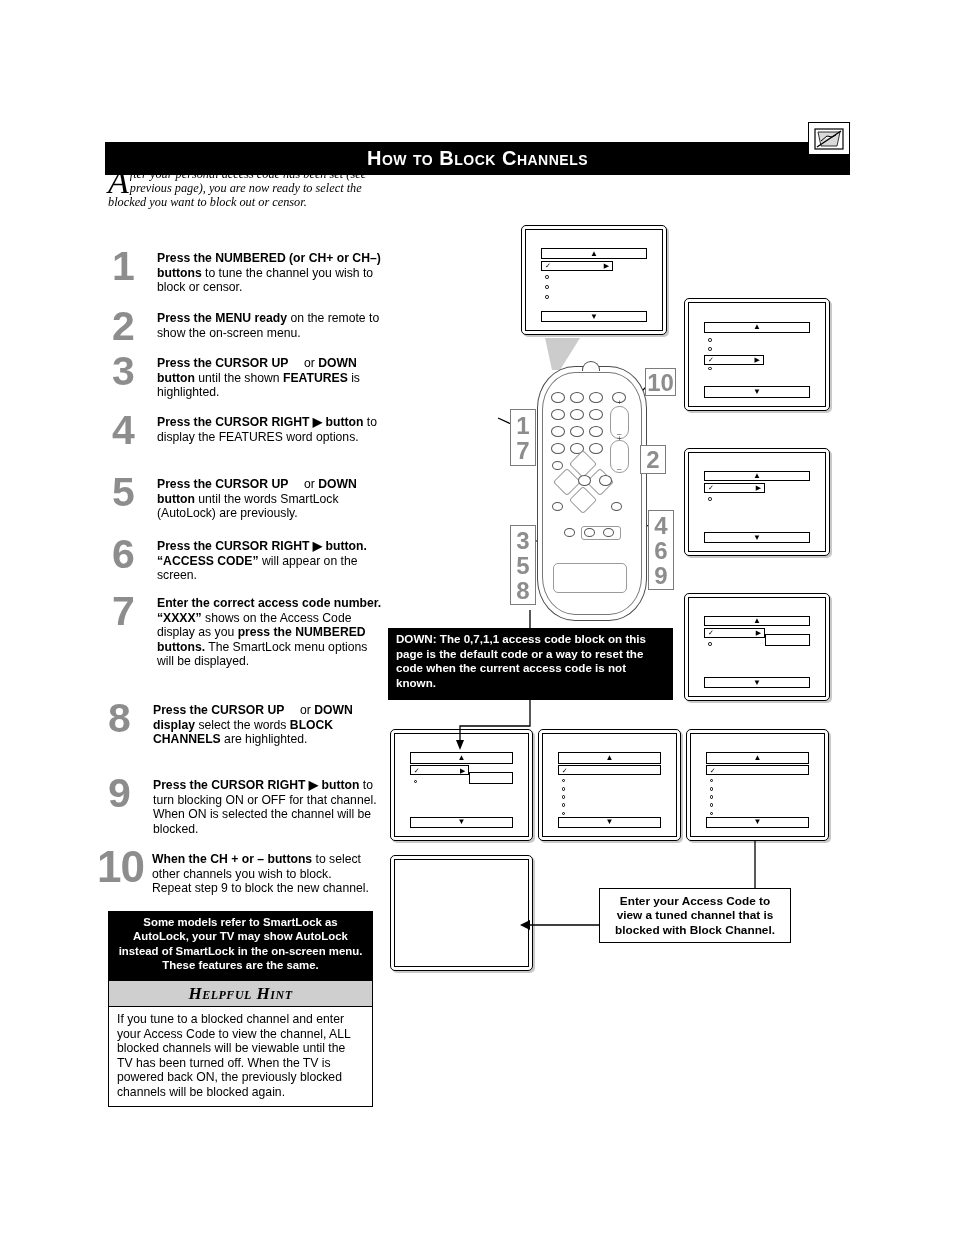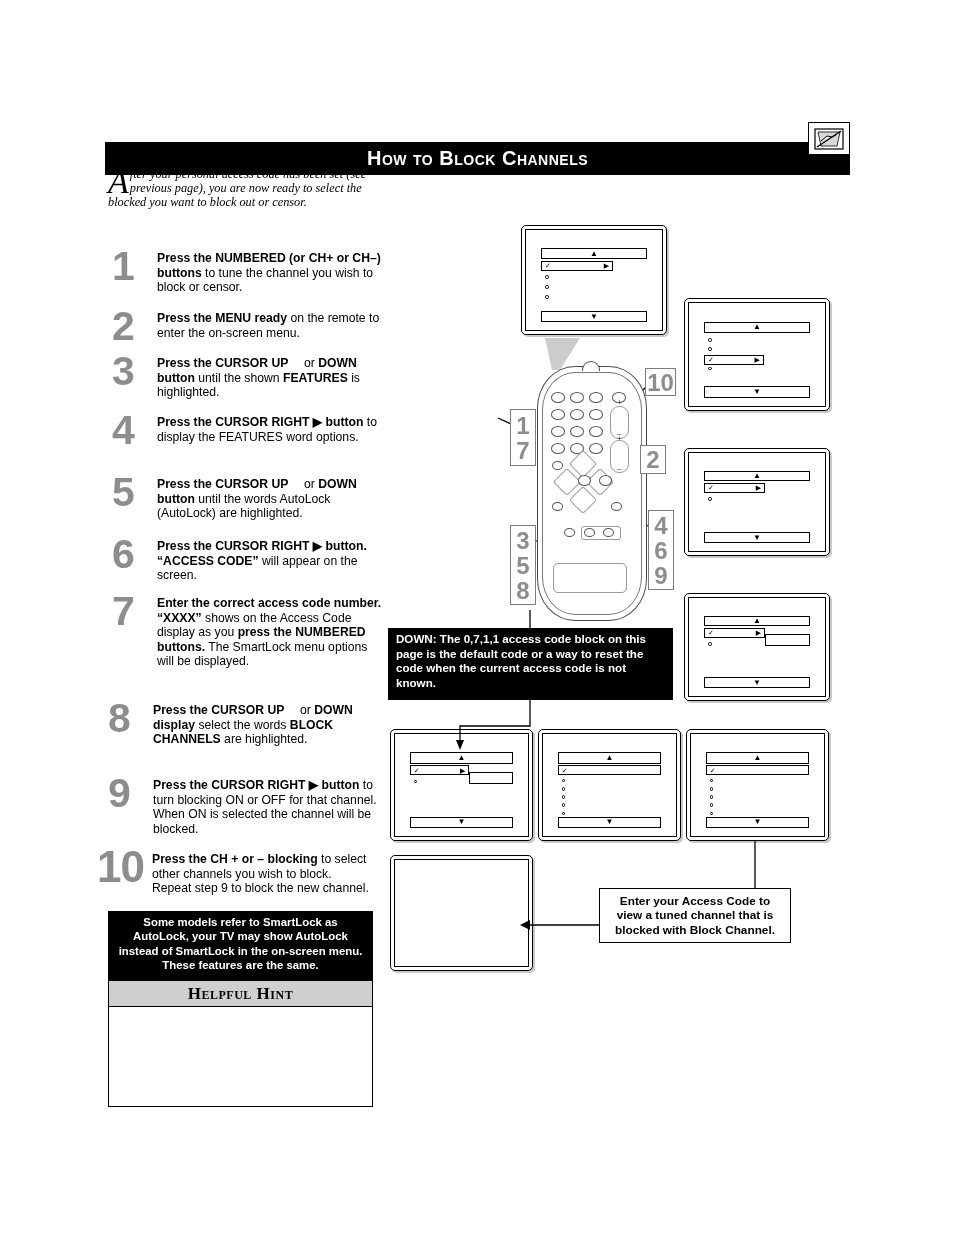--- a/index.html
+++ b/index.html
@@ -63,21 +63,21 @@
 
   
   #hint-box{
     position:absolute;left:108px;top:980px;width:265px;height:127px;
     border:1.5px solid #000;box-sizing:border-box;background:#fff;
   }
   #hint-head{
     height:25px;background:#cfcfcf;border-bottom:1.5px solid #000;
     display:flex;align-items:center;justify-content:center;
     font-family:"Liberation Serif", serif;
-    font-weight:bold;font-size:17px;
+    font-style:italic;font-weight:bold;font-size:17px;
     font-variant:small-caps;letter-spacing:.5px;
   }
   #hint-body{
     padding:5px 8px;font-size:12.2px;line-height:14.6px;
   }
 
   
   .tv{
     position:absolute;background:#fff;
     border:1.6px solid #000;border-radius:5px;box-sizing:border-box;
@@ -192,59 +192,60 @@
 <div id="intro">
   <span class="dropcap">A</span><span>fter your personal access code has been set (see previous page), you are now ready to select the blocked you want to block out or censor.</span>
 </div>
 
 <div class="step" id="step-0" style="left:112px;top:247px;width:270px;">
   <div class="num">1</div>
   <div class="txt"><b>Press the NUMBERED (or CH+ or CH–) buttons</b><span> to tune the channel you wish to block or censor.</span></div>
 </div>
 <div class="step" id="step-1" style="left:112px;top:307px;width:270px;">
   <div class="num">2</div>
-  <div class="txt"><b>Press the MENU ready</b><span> on the remote to enter the on-screen menu.</span></div>
+  <div class="txt"><b>Press the MENU ready</b><span> on the remote to show the on-screen menu.</span></div>
 </div>
 <div class="step" id="step-2" style="left:112px;top:352px;width:270px;">
   <div class="num">3</div>
   <div class="txt"><b>Press the CURSOR UP</b><span>  or </span><b>DOWN</b><span>  </span><b>button</b><span> until the shown </span><b>FEATURES</b><span> is highlighted.</span></div>
 </div>
 <div class="step" id="step-3" style="left:112px;top:411px;width:270px;">
   <div class="num">4</div>
   <div class="txt"><b>Press the CURSOR RIGHT ▶</b><span> </span><b>button</b><span> to display the FEATURES word options.</span></div>
 </div>
 <div class="step" id="step-4" style="left:112px;top:473px;width:270px;">
   <div class="num">5</div>
-  <div class="txt"><b>Press the CURSOR UP</b><span>  or </span><b>DOWN</b><span>  </span><b>button</b><span> until the words AutoLock (AutoLock) are highlighted.</span></div>
+  <div class="txt"><b>Press the CURSOR UP</b><span>  or </span><b>DOWN</b><span>  </span><b>button</b><span> until the words SmartLock (AutoLock) are previously.</span></div>
 </div>
 <div class="step" id="step-5" style="left:112px;top:535px;width:270px;">
   <div class="num">6</div>
   <div class="txt"><b>Press the CURSOR RIGHT ▶ button. “ACCESS CODE”</b><span> will appear on the screen.</span></div>
 </div>
 <div class="step" id="step-6" style="left:112px;top:592px;width:270px;">
   <div class="num">7</div>
   <div class="txt"><b>Enter the correct access code number. “XXXX”</b><span> shows on the Access Code display as you </span><b>press the NUMBERED buttons.</b><span> The SmartLock menu options will be displayed.</span></div>
 </div>
 <div class="step" id="step-7" style="left:108px;top:699px;width:272px;">
   <div class="num">8</div>
   <div class="txt"><b>Press the CURSOR UP</b><span>  or </span><b>DOWN</b><span>  </span><b>display</b><span> select the words </span><b>BLOCK CHANNELS</b><span> are highlighted.</span></div>
 </div>
 <div class="step" id="step-8" style="left:108px;top:774px;width:272px;">
   <div class="num">9</div>
   <div class="txt"><b>Press the CURSOR RIGHT ▶</b><span> </span><b>button</b><span> to turn blocking ON or OFF for that channel. When ON is selected the channel will be blocked.</span></div>
 </div>
 <div class="step ten" id="step-9" style="left:97px;top:848px;width:285px;">
   <div class="num">10</div>
-  <div class="txt"><b>Press the CH + or – blocking</b><span> to select other channels you wish to block. Repeat step 9 to block the new channel.</span></div>
+  <div class="txt"><b>When the CH + or – buttons</b><span> to select other channels you wish to block. Repeat step 9 to block the new channel.</span></div>
 </div>
 
 <div id="smartlock-note">Some models refer to SmartLock as AutoLock, your TV may show AutoLock instead of SmartLock in the on-screen menu. These features are the same.</div>
 
 <div id="hint-box">
   <div id="hint-head">Helpful Hint</div>
+  <div id="hint-body">If you tune to a blocked channel and enter your Access Code to view the channel, ALL blocked channels will be viewable until the TV has been turned off. When the TV is powered back ON, the previously blocked channels will be blocked again.</div>
 </div>
 
 <svg id="fan">
   <path d="M0 40 C 120 -10, 260 10, 340 80 L 340 150 L 0 150 Z" fill="#dcdcdc" opacity="0.65"></path>
 </svg>
 
 <div class="tv" id="tv-a" style="left:521px;top:225px;width:146px;height:110px;">
   <div class="inner">
     <div class="bar top">
         <span>▲</span>

